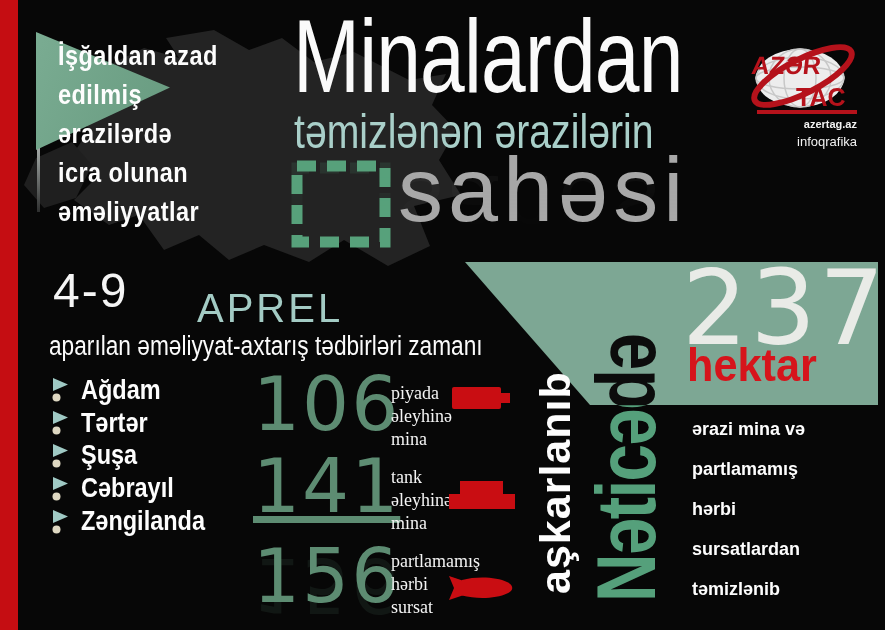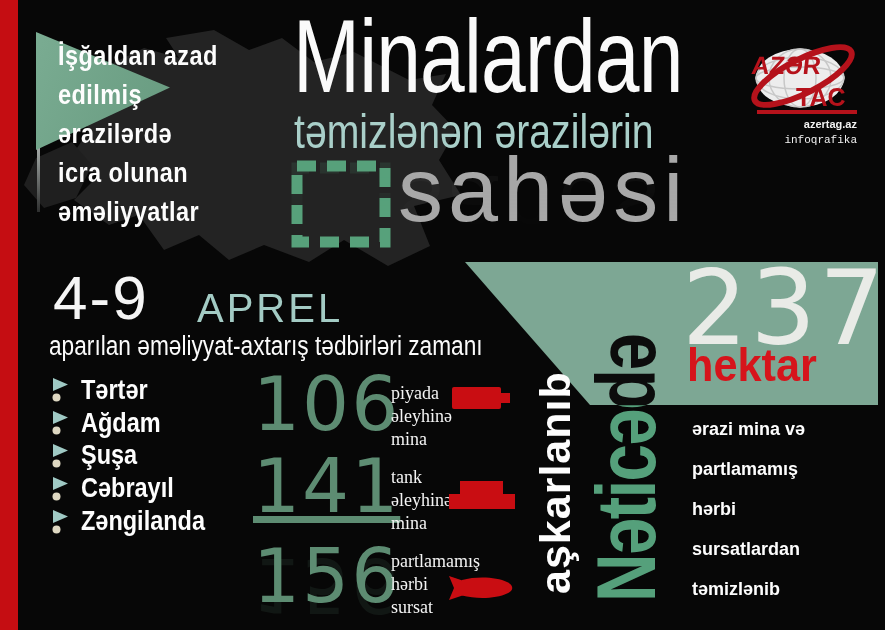--- a/index.html
+++ b/index.html
@@ -35,23 +35,23 @@
     -webkit-mask-image:linear-gradient(to top,black,transparent 75%);
     mask-image:linear-gradient(to top,black,transparent 75%);}
   .refl-square{left:291px;top:250px;}
   .refl-sahesi{left:398px;top:252px;font-size:90px;color:#9a9a9a;line-height:1;
     letter-spacing:5px;white-space:nowrap;opacity:.07;}
   
   .logo-wrap{left:746px;top:42px;width:118px;height:68px;}
   .logo-wrap svg{overflow:visible;}
   .logo-line{left:757px;top:110px;width:100px;height:4px;background:#b5121b;}
   .logo-site{left:752px;top:118px;width:105px;text-align:right;font-size:11px;font-weight:bold;color:#f2f2f2;}
-  .logo-tag{left:752px;top:134px;width:105px;text-align:right;font-size:11px;color:#f2f2f2;font-family:Liberation Mono, monospace;}
-  
-  .period{left:53px;top:267px;font-size:62px;letter-spacing:2px;color:#f5f5f5;line-height:1;}
+  .logo-tag{left:752px;top:134px;width:105px;text-align:right;font-size:13px;color:#f2f2f2;}
+  
+  .period{left:53px;top:267px;font-size:48px;letter-spacing:2px;color:#f5f5f5;line-height:1;}
   .period-month{left:181px;top:288px;font-size:40px;letter-spacing:3px;color:#a3cbc4;line-height:1;margin-left:16px;}
   .subtitle{left:49px;top:331px;font-size:27px;font-weight:500;transform:scaleX(.84);
     color:#fbfbfb;white-space:nowrap;}
   
   .regions{left:52px;top:374px;display:flex;flex-direction:column;}
   .region-item{display:flex;align-items:center;height:32.8px;}
   .region-item svg{margin-right:11px;flex:0 0 auto;}
   .region-label{font-size:27px;font-weight:bold;transform:scaleX(.87);
     transform-origin:left center;white-space:nowrap;color:#fdfdfd;}
   
@@ -141,28 +141,28 @@
   <div class="abs period-month">APREL</div>
   <div class="abs subtitle condensed">aparılan əməliyyat-axtarış tədbirləri zamanı</div>
 
   <div class="abs regions">
 
   <div class="region-item">
       <svg width="18" height="26" viewBox="0 0 18 26">
         <polygon points="1,1 16,7.5 1,14" fill="#9fc9c4"></polygon>
         <circle cx="4.5" cy="20.5" r="4" fill="#ded8c2"></circle>
       </svg>
+      <span class="region-label">Ağdam</span>
+    </div>
+      <div class="region-item">
+      <svg width="18" height="26" viewBox="0 0 18 26">
+        <polygon points="1,1 16,7.5 1,14" fill="#9fc9c4"></polygon>
+        <circle cx="4.5" cy="20.5" r="4" fill="#ded8c2"></circle>
+      </svg>
       <span class="region-label">Tərtər</span>
-    </div>
-      <div class="region-item">
-      <svg width="18" height="26" viewBox="0 0 18 26">
-        <polygon points="1,1 16,7.5 1,14" fill="#9fc9c4"></polygon>
-        <circle cx="4.5" cy="20.5" r="4" fill="#ded8c2"></circle>
-      </svg>
-      <span class="region-label">Ağdam</span>
     </div>
       <div class="region-item">
       <svg width="18" height="26" viewBox="0 0 18 26">
         <polygon points="1,1 16,7.5 1,14" fill="#9fc9c4"></polygon>
         <circle cx="4.5" cy="20.5" r="4" fill="#ded8c2"></circle>
       </svg>
       <span class="region-label">Şuşa</span>
     </div>
       <div class="region-item">
       <svg width="18" height="26" viewBox="0 0 18 26">

